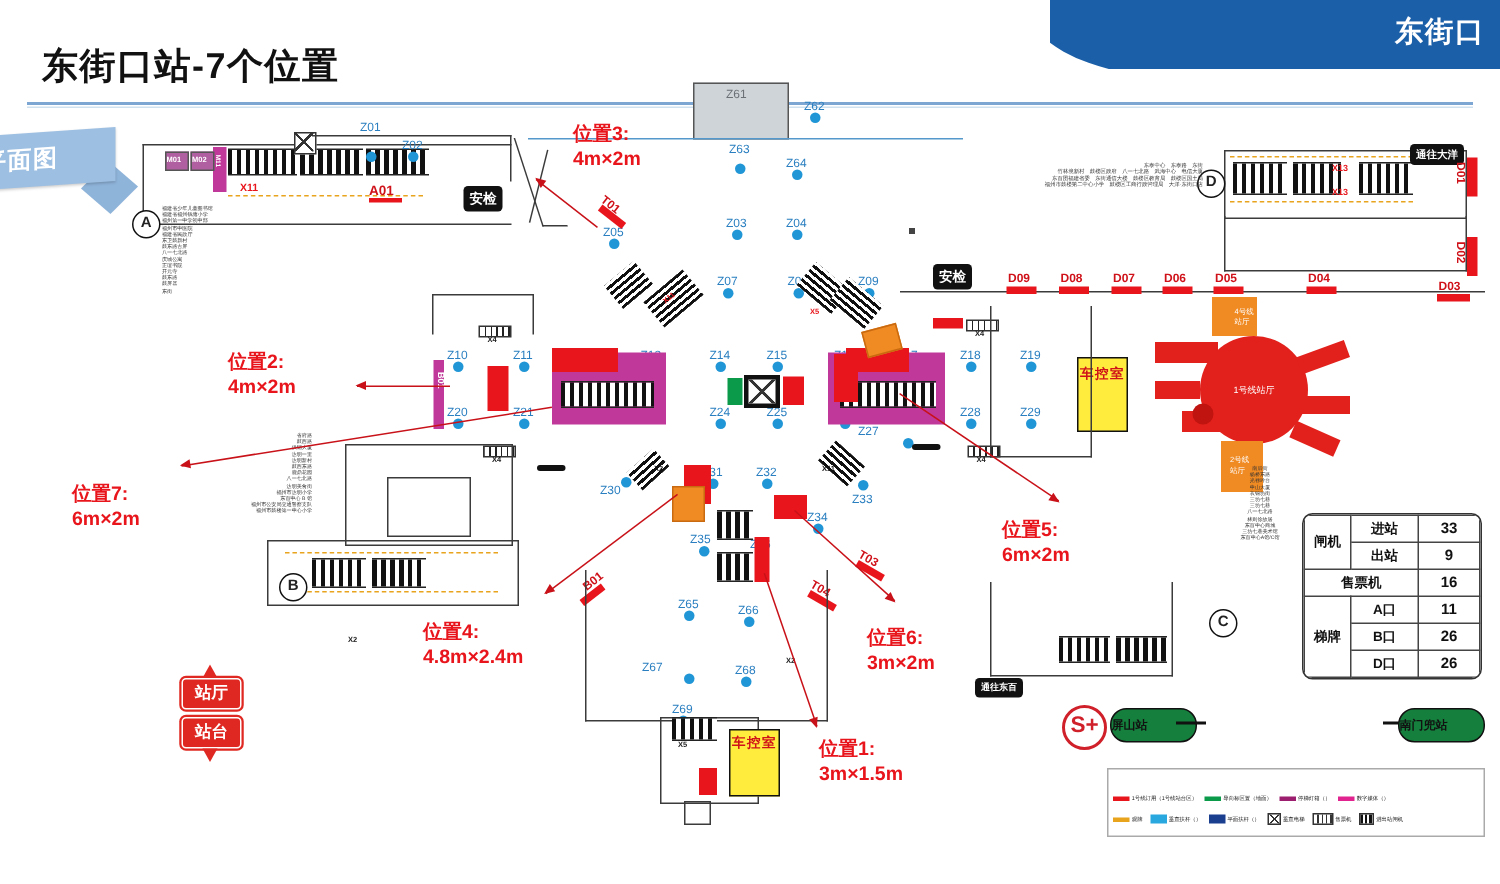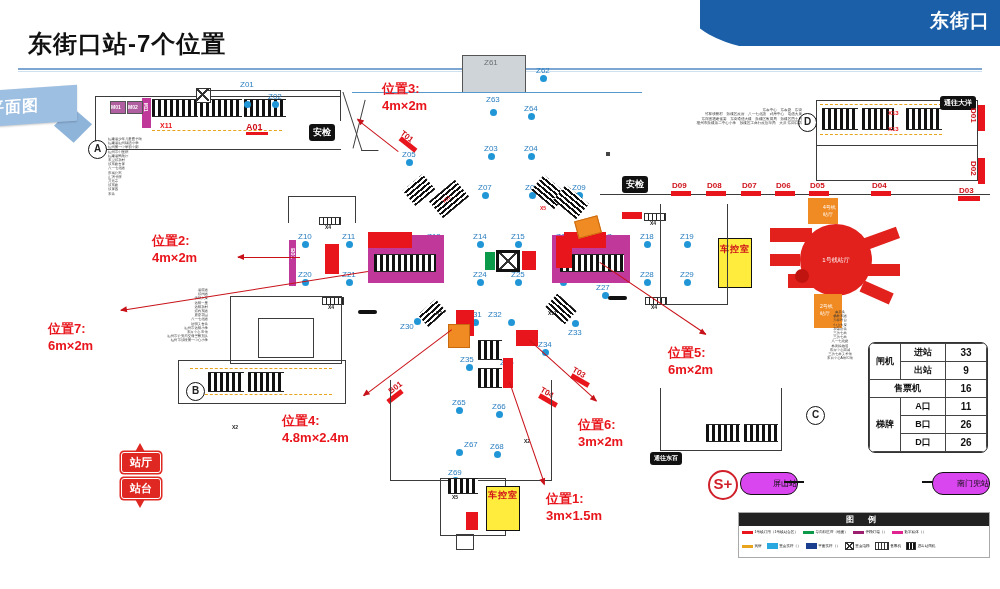--- a/index.html
+++ b/index.html
@@ -73,21 +73,21 @@
   .itable table{border-collapse:collapse;font-size:9px;}
   .itable td{border:1px solid #444;padding:2px 4px;text-align:center;font-weight:bold;
       color:#111;height:13px;}
   .itable td.num{width:32px;font-size:10px;}
   .itable td.cat{width:22px;}
   .itable td.mid{width:36px;}
 
   
   .stbar{position:absolute;left:740px;top:470px;width:248px;height:28px;}
   .stcap{position:absolute;top:2px;height:21px;border:1.4px solid #111;border-radius:11px;
-     background:#d946ef;font-size:8px;font-weight:normal;text-align:right;line-height:21px;color:#111;}
+     background:#15803d;font-size:8px;font-weight:bold;text-align:left;line-height:21px;color:#111;}
   .stmain{position:absolute;left:64px;top:-4px;width:120px;height:32px;border:1.6px solid #111;
      border-radius:16px;background:#fff;font-size:17px;font-weight:bold;text-align:center;
      line-height:30px;color:#111;letter-spacing:1px;}
   .stdash{position:absolute;top:11px;width:20px;height:0;border-top:2px solid #111;}
   .splus{position:absolute;left:708px;top:470px;width:26px;height:26px;border:2px solid #d0202a;
      border-radius:50%;color:#d0202a;font-size:15px;font-weight:bold;text-align:center;
      line-height:24px;background:#fff;}
 
   
   .legend{position:absolute;left:738px;top:512px;width:250px;height:44px;border:1px solid #aaa;
@@ -245,21 +245,21 @@
 <div class="zlbl" style="left:342px;top:270px;">Z21</div>
 <div class="zdot" style="left:346px;top:279px;"></div>
 <div class="zlbl" style="left:392px;top:270px;">Z22</div>
 <div class="zlbl" style="left:427px;top:270px;">Z23</div>
 <div class="zlbl" style="left:473px;top:270px;">Z24</div>
 <div class="zdot" style="left:477px;top:279px;"></div>
 <div class="zlbl" style="left:511px;top:270px;">Z25</div>
 <div class="zdot" style="left:515px;top:279px;"></div>
 <div class="zlbl" style="left:556px;top:270px;">Z26</div>
 <div class="zdot" style="left:560px;top:279px;"></div>
-<div class="zlbl" style="left:596px;top:283px;">Z27</div>
+<div class="zlbl" style="left:572px;top:283px;">Z27</div>
 <div class="zdot" style="left:602px;top:292px;"></div>
 <div class="zlbl" style="left:640px;top:270px;">Z28</div>
 <div class="zdot" style="left:644px;top:279px;"></div>
 <div class="zlbl" style="left:680px;top:270px;">Z29</div>
 <div class="zdot" style="left:684px;top:279px;"></div>
 
 <div class="platpink" style="left:289px;top:240px;width:7px;height:46px;"></div>
 <div class="gatelbl" style="left:290px;top:248px;color:#fff;writing-mode:vertical-rl;font-size:6px;">B01</div>
 <div class="redbox" style="left:325px;top:244px;width:14px;height:30px;"></div>
 <div class="platpink" style="left:368px;top:235px;width:76px;height:48px;"></div>
@@ -303,21 +303,21 @@
 
 <div class="outline" style="left:288px;top:196px;width:66px;height:26px;border-bottom:none;"></div>
 <div class="outline" style="left:230px;top:296px;width:110px;height:66px;"></div>
 <div class="outline" style="left:258px;top:318px;width:54px;height:38px;"></div>
 <div class="outline" style="left:660px;top:204px;width:66px;height:100px;border-top:none;"></div>
 
 <div class="zlbl" style="left:400px;top:322px;">Z30</div>
 <div class="zdot" style="left:414px;top:318px;"></div>
 <div class="zlbl" style="left:468px;top:310px;">Z31</div>
 <div class="zdot" style="left:472px;top:319px;"></div>
-<div class="zlbl" style="left:488px;top:310px;">Z32</div>
+<div class="zlbl" style="left:504px;top:310px;">Z32</div>
 <div class="zdot" style="left:508px;top:319px;"></div>
 <div class="zlbl" style="left:568px;top:328px;">Z33</div>
 <div class="zdot" style="left:572px;top:320px;"></div>
 <div class="zlbl" style="left:538px;top:340px;">Z34</div>
 <div class="zdot" style="left:542px;top:349px;"></div>
 <div class="zlbl" style="left:460px;top:355px;">Z35</div>
 <div class="zdot" style="left:466px;top:364px;"></div>
 <div class="zlbl" style="left:500px;top:358px;">Z36</div>
 <div class="zdot" style="left:504px;top:367px;"></div>
 
@@ -331,21 +331,21 @@
   background:repeating-linear-gradient(0deg,#111 0 2px,#fff 2px 4px);"></div>
 <div class="redbox" style="left:548px;top:300px;width:26px;height:18px;transform:rotate(42deg);
   background:repeating-linear-gradient(0deg,#111 0 2px,#fff 2px 4px);"></div>
 <div class="xlabel" style="left:436px;top:310px;color:#111;">X2</div>
 <div class="xlabel" style="left:548px;top:310px;color:#111;">X11</div>
 
 <div class="zlbl" style="left:452px;top:398px;">Z65</div>
 <div class="zdot" style="left:456px;top:407px;"></div>
 <div class="zlbl" style="left:492px;top:402px;">Z66</div>
 <div class="zdot" style="left:496px;top:411px;"></div>
-<div class="zlbl" style="left:464px;top:440px;">Z67</div>
+<div class="zlbl" style="left:428px;top:440px;">Z67</div>
 <div class="zdot" style="left:456px;top:449px;"></div>
 <div class="zlbl" style="left:490px;top:442px;">Z68</div>
 <div class="zdot" style="left:494px;top:451px;"></div>
 <div class="zlbl" style="left:448px;top:468px;">Z69</div>
 <div class="zdot" style="left:452px;top:477px;"></div>
 <div class="xlabel" style="left:232px;top:424px;">X2</div>
 <div class="xlabel" style="left:524px;top:438px;">X2</div>
 
 <div class="gatelbl" style="left:388px;top:383px;transform:rotate(-38deg);">B01</div>
 <div class="redbox" style="left:386px;top:394px;width:18px;height:5px;transform:rotate(-38deg);"></div>
@@ -485,21 +485,20 @@
 
 <div class="splus">S+</div>
 <div class="stbar">
   <div class="stcap" style="left:0;width:56px;">屏山站</div>
   <div class="stdash" style="left:44px;"></div>
   <div class="stdash" style="left:182px;"></div>
   <div class="stcap" style="left:192px;width:56px;">南门兜站</div>
 </div>
 
 <div class="legend">
-  <div class="legend-hd">图  例</div>
   <div class="lgrow" style="top:17px;">
     <div class="lgitem">
         <span class="lgswatch" style="background:#e8161c"></span>
         <span class="lgtxt">1号线订用（1号线站台区）</span>
       </div>
     <div class="lgitem">
         <span class="lgswatch" style="background:#0a9a4a"></span>
         <span class="lgtxt">导向标区置（地面）</span>
       </div>
     <div class="lgitem">

